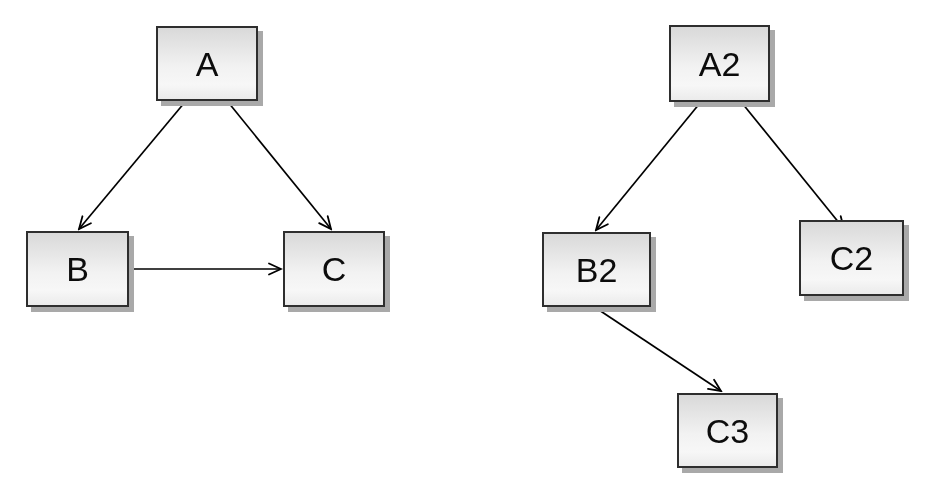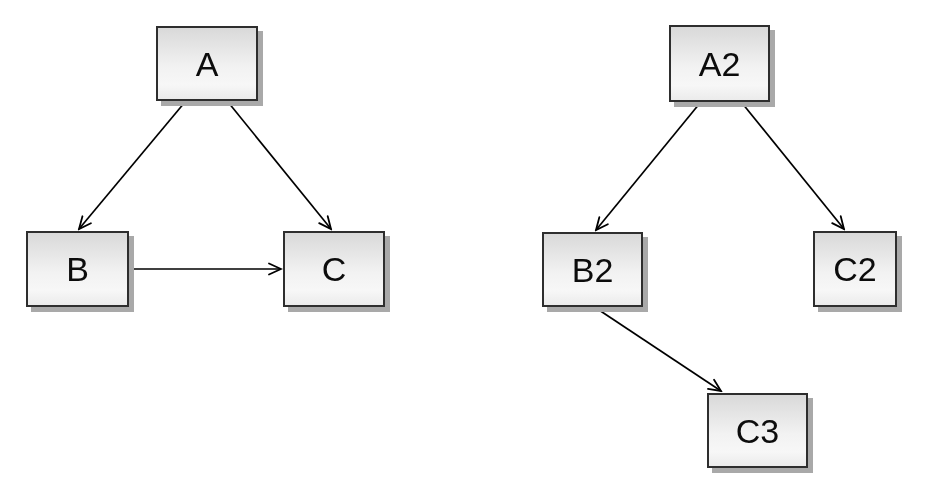--- a/index.html
+++ b/index.html
@@ -68,25 +68,25 @@
   </div>
 
   <div class="node" style="left:283px; top:231px; width:102px; height:76px;">
     <span class="node-label">C</span>
   </div>
 
   <div class="node" style="left:669px; top:25px; width:101px; height:77px;justify-content:center;">
     <span class="node-label">A2</span>
   </div>
 
-  <div class="node" style="left:542px; top:232px; width:101px; height:75px;justify-content:center;">
+  <div class="node" style="left:542px; top:232px; width:109px; height:75px;justify-content:center;">
     <span class="node-label">B2</span>
   </div>
 
-  <div class="node" style="left:799px; top:231px; width:84px; height:76px;margin-left:14px;">
+  <div class="node" style="left:799px; top:220px; width:105px; height:76px;">
     <span class="node-label">C2</span>
   </div>
 
-  <div class="node" style="left:707px; top:393px; width:101px; height:75px;">
+  <div class="node" style="left:677px; top:393px; width:101px; height:75px;">
     <span class="node-label">C3</span>
   </div>
 
 </div>
 
 </body></html>

